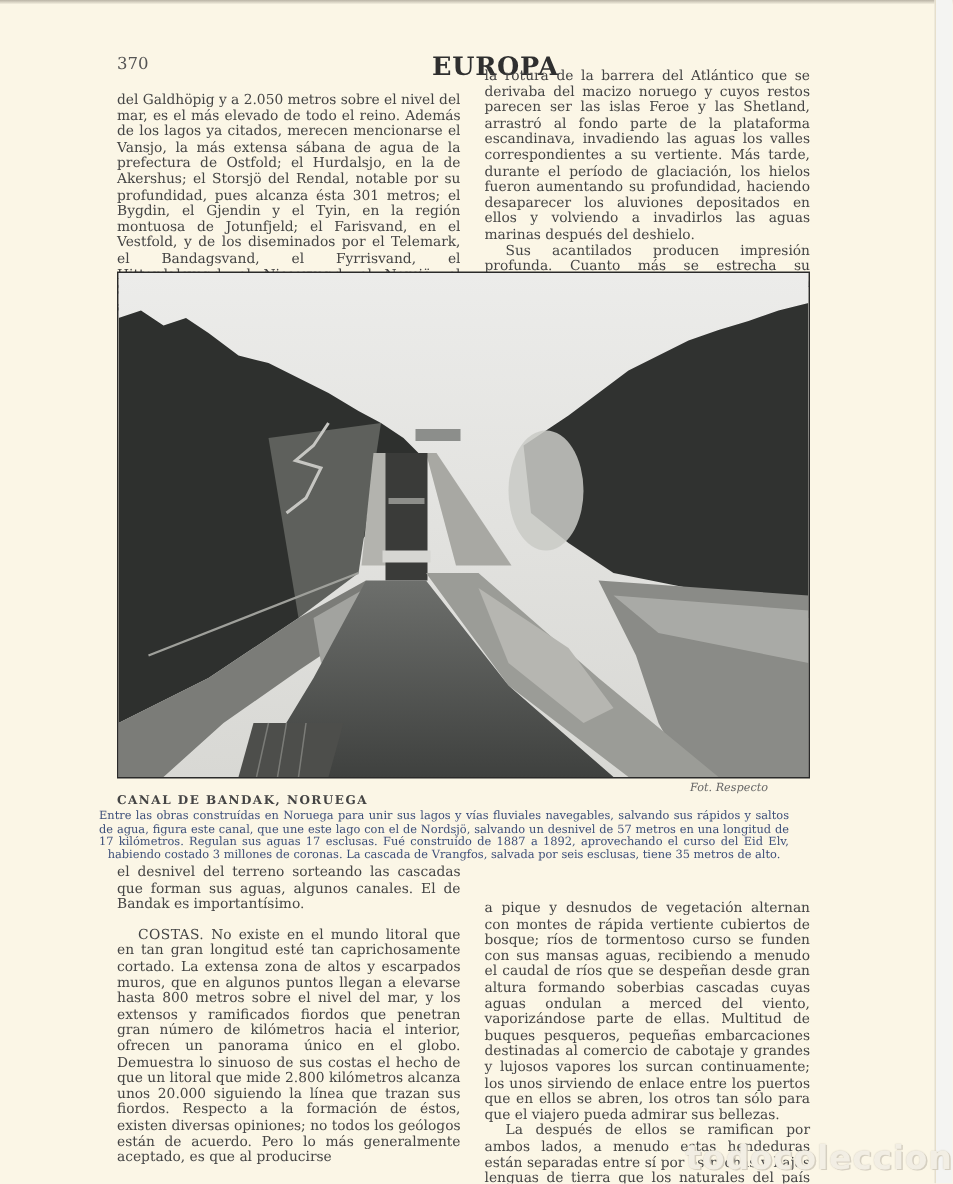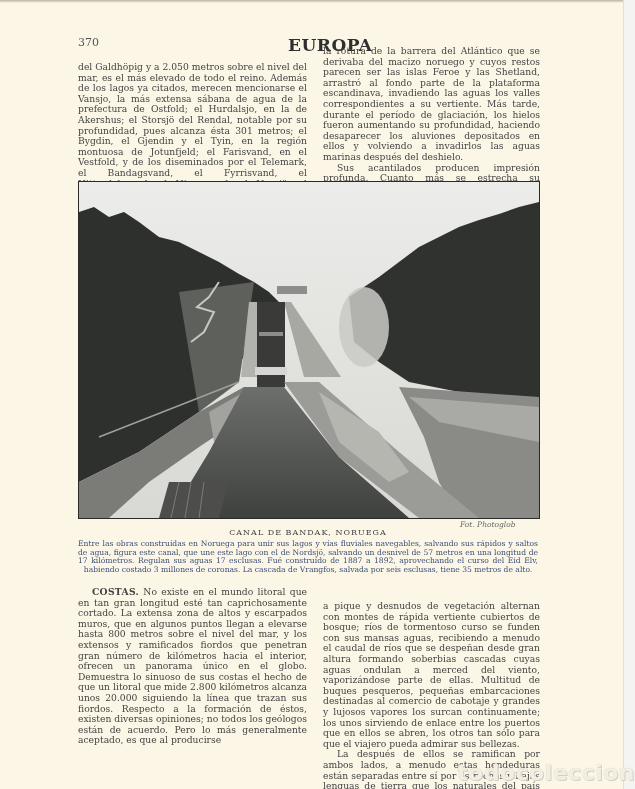--- a/index.html
+++ b/index.html
@@ -30,37 +30,37 @@
   .col {
     position: absolute; font-size: 9.2px; line-height: 10.6px; text-align: justify;
     color: #444;
   }
   .col p { margin: 0; }
   .col p.indent { text-indent: 14px; }
   .col-tl { left: 78px; top: 62px; width: 229px; }
   .col-tr { left: 323px; top: 46px; width: 217px; }
   .col-bl { left: 78px; top: 577px; width: 229px; }
   .col-br { left: 323px; top: 577px; width: 217px; margin-top: 24px; }
-  .costas-lead { font-weight: bold; letter-spacing: 0.3px; }
+  .costas-lead { font-weight: normal; letter-spacing: 0.3px; }
   .spacer { height: 10px; }
   .photo {
     position: absolute; left: 78px; top: 181px; width: 460px; height: 336px;
     border: 1px solid #2a2a2a; overflow: hidden;
     background: linear-gradient(#e6e6e3 0%, #dcdcd8 28%, #6a6a66 40%, #3c3d3b 100%);
   }
   .photo svg { display: block; }
   .photo-credit {
     position: absolute; left: 460px; top: 520px; font-size: 7.5px; font-style: italic; color: #666;
   }
   .caption-title {
-    position: absolute; left: 78px; top: 528px; width: 460px; text-align: center;
-    font-size: 8px; letter-spacing: 1px; color: #444;
+    position: absolute; left: 78px; top: 528px; width: 460px; text-align: left;
+    font-size: 8px; letter-spacing: 1px; color: #444; font-weight: bold;
   }
   .caption-body {
-    position: absolute; left: 78px; top: 540px; width: 460px; text-align: justify;
+    position: absolute; left: 66px; top: 540px; width: 460px; text-align: justify;
     text-align-last: center; font-size: 7.6px; line-height: 8.6px; color: #3d4f7a;
   }
   .watermark {
     position: absolute; left: 457px; top: 760px; font-family: "DejaVu Sans", sans-serif;
     font-size: 22px; font-weight: bold; color: #f2eee4; letter-spacing: 0.5px;
     text-shadow: 0 0 1px #cfc9bb, 1px 1px 0 #d6d0c2;
   }
 </style>
 </head>
 <body>
@@ -126,25 +126,26 @@
 
     <path d="M90 300 L150 300 L140 336 L80 336 Z" fill="#4d4e4b"></path>
     <line x1="100" y1="300" x2="92" y2="336" stroke="#7b7c78" stroke-width="1"></line>
     <line x1="112" y1="300" x2="106" y2="336" stroke="#7b7c78" stroke-width="1"></line>
     <line x1="125" y1="300" x2="120" y2="336" stroke="#7b7c78" stroke-width="1"></line>
 
     <line x1="20" y1="255" x2="160" y2="200" stroke="#9fa09b" stroke-width="1.5"></line>
   </svg>
 </div>
 
-<div class="photo-credit">Fot. Photoglob</div>
+<div class="photo-credit">Fot. Respecto</div>
 <div class="caption-title">CANAL DE BANDAK, NORUEGA</div>
 <div class="caption-body">Entre las obras construídas en Noruega para unir sus lagos y vías fluviales navegables, salvando sus rápidos y saltos de agua, figura este canal, que une este lago con el de Nordsjö, salvando un desnivel de 57 metros en una longitud de 17 kilómetros. Regulan sus aguas 17 esclusas. Fué construído de 1887 a 1892, aprovechando el curso del Eid Elv, habiendo costado 3 millones de coronas. La cascada de Vrangfos, salvada por seis esclusas, tiene 35 metros de alto.</div>
 
 <div class="col col-bl">
+  <p>el desnivel del terreno sorteando las cascadas que forman sus aguas, algunos canales. El de Bandak es importantísimo.</p>
   <div class="spacer"></div>
   <p class="indent"><span class="costas-lead">COSTAS.</span><span> No existe en el mundo litoral que en tan gran longitud esté tan caprichosamente cortado. La extensa zona de altos y escarpados muros, que en algunos puntos llegan a elevarse hasta 800 metros sobre el nivel del mar, y los extensos y ramificados fiordos que penetran gran número de kilómetros hacia el interior, ofrecen un panorama único en el globo. Demuestra lo sinuoso de sus costas el hecho de que un litoral que mide 2.800 kilómetros alcanza unos 20.000 siguiendo la línea que trazan sus fiordos. Respecto a la formación de éstos, existen diversas opiniones; no todos los geólogos están de acuerdo. Pero lo más generalmente aceptado, es que al producirse</span></p>
 </div>
 
 <div class="col col-br">
   <p>a pique y desnudos de vegetación alternan con montes de rápida vertiente cubiertos de bosque; ríos de tormentoso curso se funden con sus mansas aguas, recibiendo a menudo el caudal de ríos que se despeñan desde gran altura formando soberbias cascadas cuyas aguas ondulan a merced del viento, vaporizándose parte de ellas. Multitud de buques pesqueros, pequeñas embarcaciones destinadas al comercio de cabotaje y grandes y lujosos vapores los surcan continuamente; los unos sirviendo de enlace entre los puertos que en ellos se abren, los otros tan sólo para que el viajero pueda admirar sus bellezas.</p>
   <p class="indent"><span>La después de ellos se ramifican por ambos lados, a menudo estas hendeduras están separadas entre sí por estrechas y bajas lenguas de tierra que los naturales del país denominan </span><em>obras</em><span>. Sus aguas son menos saladas cuanto más se internan, en algunos</span></p>
 </div>
 
 <div class="watermark">todocoleccion</div>

